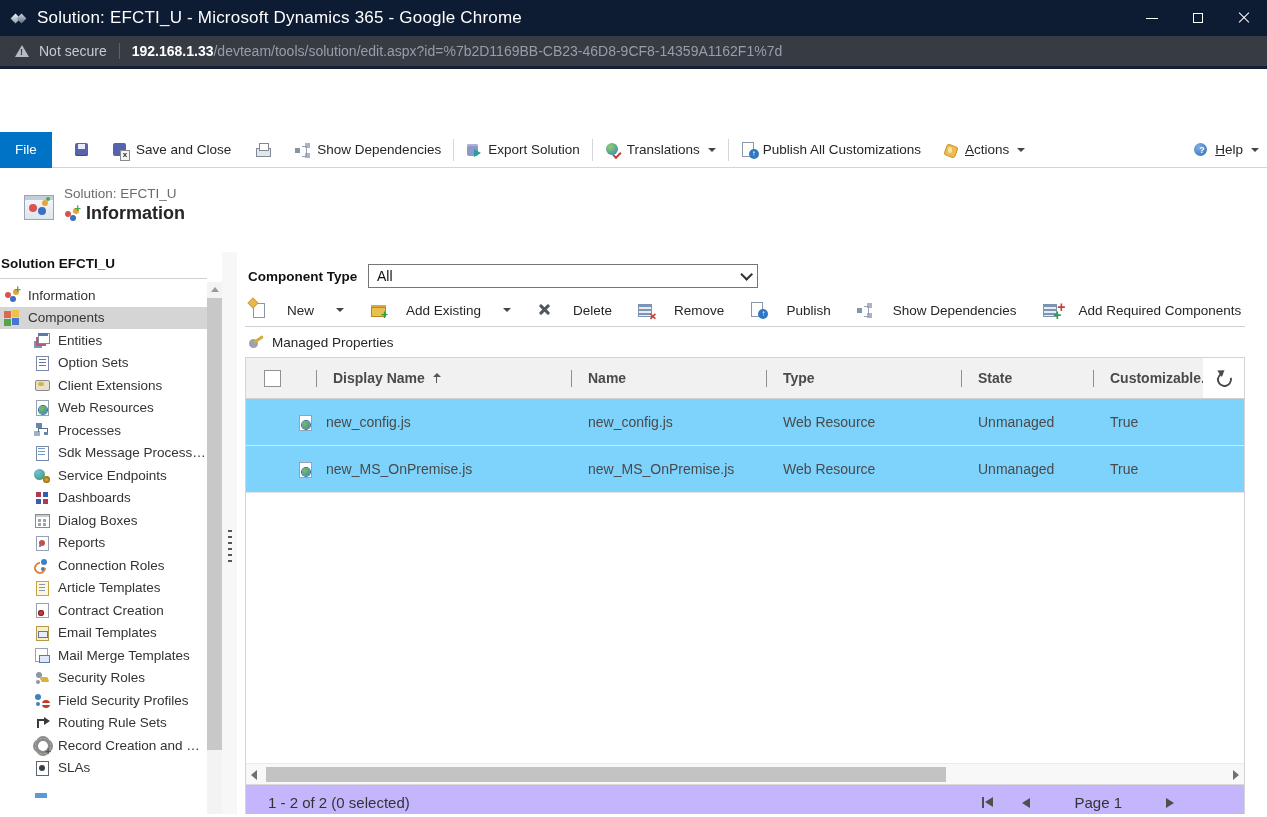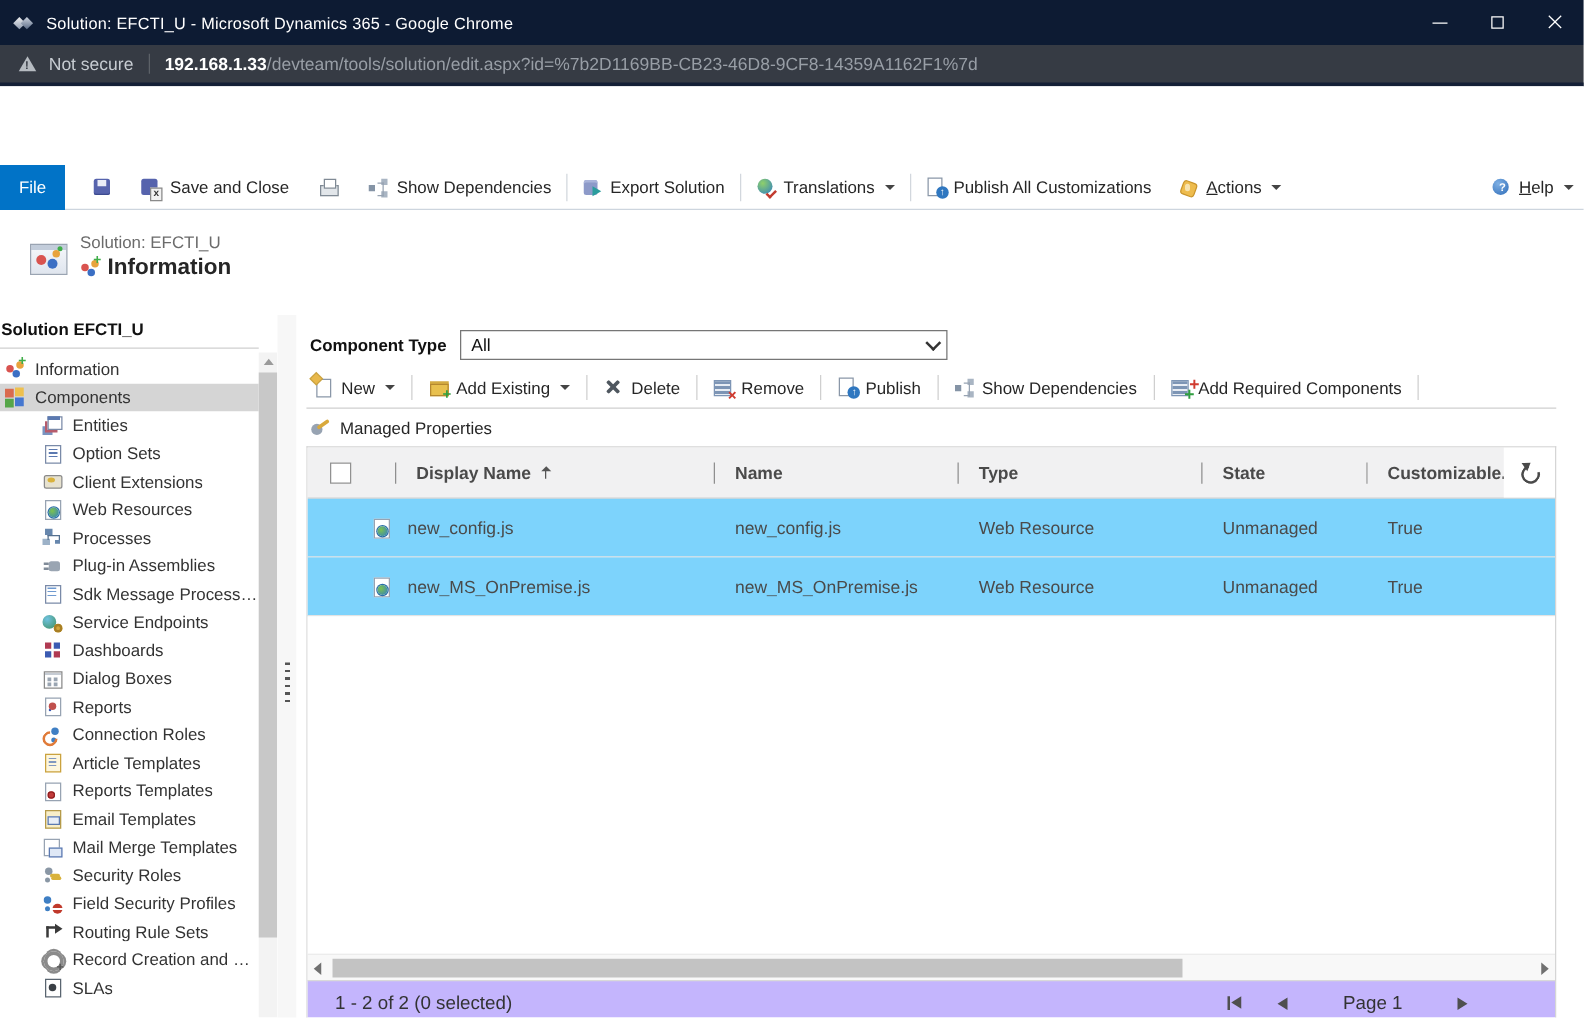--- a/index.html
+++ b/index.html
@@ -8,21 +8,21 @@
 
   
   .ic{display:inline-block;width:16px;height:16px;position:relative;flex:none;vertical-align:middle}
   .ic::before,.ic::after{content:"";position:absolute}
 
   
   .titlebar{height:36px;background:#0d1b33;display:flex;align-items:center;color:#fff}
   .ic-dyn{width:15px;height:15px;margin:0 10px 0 12px}
   .ic-dyn::before{width:7px;height:7px;background:linear-gradient(135deg,#f2f2f2,#8e9bb0);transform:rotate(45deg);left:0;top:4px}
   .ic-dyn::after{width:7px;height:7px;background:linear-gradient(135deg,#cdd4df,#5a6a85);transform:rotate(45deg);left:6px;top:4px}
-  .win-title{font-size:13px;letter-spacing:.2px}
+  .win-title{font-size:17px;letter-spacing:.2px}
   .win-controls{margin-left:auto;display:flex;height:100%}
   .win-btn{width:46px;height:100%;display:flex;align-items:center;justify-content:center;cursor:pointer}
   .gl-min{width:12px;height:1px;background:#fff}
   .gl-max{width:10px;height:10px;border:1px solid #fff}
   .gl-close{width:12px;height:12px;position:relative}
   .gl-close::before,.gl-close::after{content:"";position:absolute;left:-1px;top:5px;width:14px;height:1px;background:#fff}
   .gl-close::before{transform:rotate(45deg)}.gl-close::after{transform:rotate(-45deg)}
 
   
   .urlbar{height:33px;background:#363b44;display:flex;align-items:center;color:#c7ccd2;font-size:14px;border-bottom:3px solid #141f36}
@@ -98,21 +98,21 @@
     background:repeating-linear-gradient(#555 0 2px,transparent 2px 6px)}
 
   
   .main{width:1000px;display:flex;flex-direction:column}
   .ctype-row{display:flex;align-items:center;padding:12px 0 6px 3px}
   .ctype-label{font-size:13.5px;font-weight:bold;color:#111;width:120px}
   .ctype-select{width:390px;height:24px;border:1px solid #767676;background:#fff;display:flex;align-items:center;padding:0 8px;font-size:14px;color:#111;cursor:pointer}
   .ctype-select .chev{margin-left:auto;width:9px;height:9px;border-right:2px solid #333;border-bottom:2px solid #333;transform:rotate(45deg) translateY(-3px)}
 
   .grid-toolbar{display:flex;align-items:center;height:33px;border-bottom:1px solid #d0d0d0;font-size:13.5px;color:#262626;padding-left:3px}
-  .gt{display:flex;align-items:center;gap:6px;cursor:pointer;white-space:nowrap;padding:0 3px}
+  .gt{display:flex;align-items:center;gap:20px;cursor:pointer;white-space:nowrap;padding:0 3px}
   .gt-sep{width:1px;height:20px;background:#cfcfcf;margin:0 10px}
   .managed-row{display:flex;align-items:center;height:30px;font-size:13.5px;color:#262626;padding-left:4px;gap:7px}
 
   .ic-new::before{left:2px;top:1px;width:10px;height:13px;background:#fff;border:1px solid #8a97a8}
   .ic-new::after{left:-1px;top:-2px;width:6px;height:6px;background:#e8b84b;transform:rotate(45deg);box-shadow:0 0 0 1px #caa23f}
   .ic-addex::before{left:1px;top:5px;width:13px;height:8px;background:#e8c04e;border:1px solid #b5882f;box-shadow:-0px -2px 0 -0px #d4ab42}
   .ic-addex::after{content:"+";right:-2px;bottom:-4px;color:#2f9e3f;font:bold 12px "Liberation Sans",sans-serif}
   .ic-delete::before{left:1px;top:6px;width:13px;height:3px;background:#4f575f;border-radius:1px;transform:rotate(45deg)}
   .ic-delete::after{left:1px;top:6px;width:13px;height:3px;background:#4f575f;border-radius:1px;transform:rotate(-45deg)}
   .ic-remove::before{left:0;top:2px;width:12px;height:11px;border:1px solid #7d95b5;background:repeating-linear-gradient(#7d95b5 0 2px,#e8edf4 2px 4px)}
@@ -333,24 +333,20 @@
   <div class="side-item ind">
     <i class="ic ic-web-resources"></i>
     <span class="lbl">Web Resources</span>
   </div>
 
   <div class="side-item ind">
     <i class="ic ic-processes"></i>
     <span class="lbl">Processes</span>
   </div>
 
-  <div class="side-item ind">
-    <i class="ic ic-plugin-assemblies"></i>
-    <span class="lbl">Plug-in Assemblies</span>
-  </div>
 
   <div class="side-item ind">
     <i class="ic ic-sdk-message"></i>
     <span class="lbl">Sdk Message Processin...</span>
   </div>
 
   <div class="side-item ind">
     <i class="ic ic-service-endpoints"></i>
     <span class="lbl">Service Endpoints</span>
   </div>
@@ -375,21 +371,21 @@
     <span class="lbl">Connection Roles</span>
   </div>
 
   <div class="side-item ind">
     <i class="ic ic-article-templates"></i>
     <span class="lbl">Article Templates</span>
   </div>
 
   <div class="side-item ind">
     <i class="ic ic-contract-templates"></i>
-    <span class="lbl">Reports Templates</span>
+    <span class="lbl">Contract Creation</span>
   </div>
 
   <div class="side-item ind">
     <i class="ic ic-email-templates"></i>
     <span class="lbl">Email Templates</span>
   </div>
 
   <div class="side-item ind">
     <i class="ic ic-mail-merge"></i>
     <span class="lbl">Mail Merge Templates</span>

